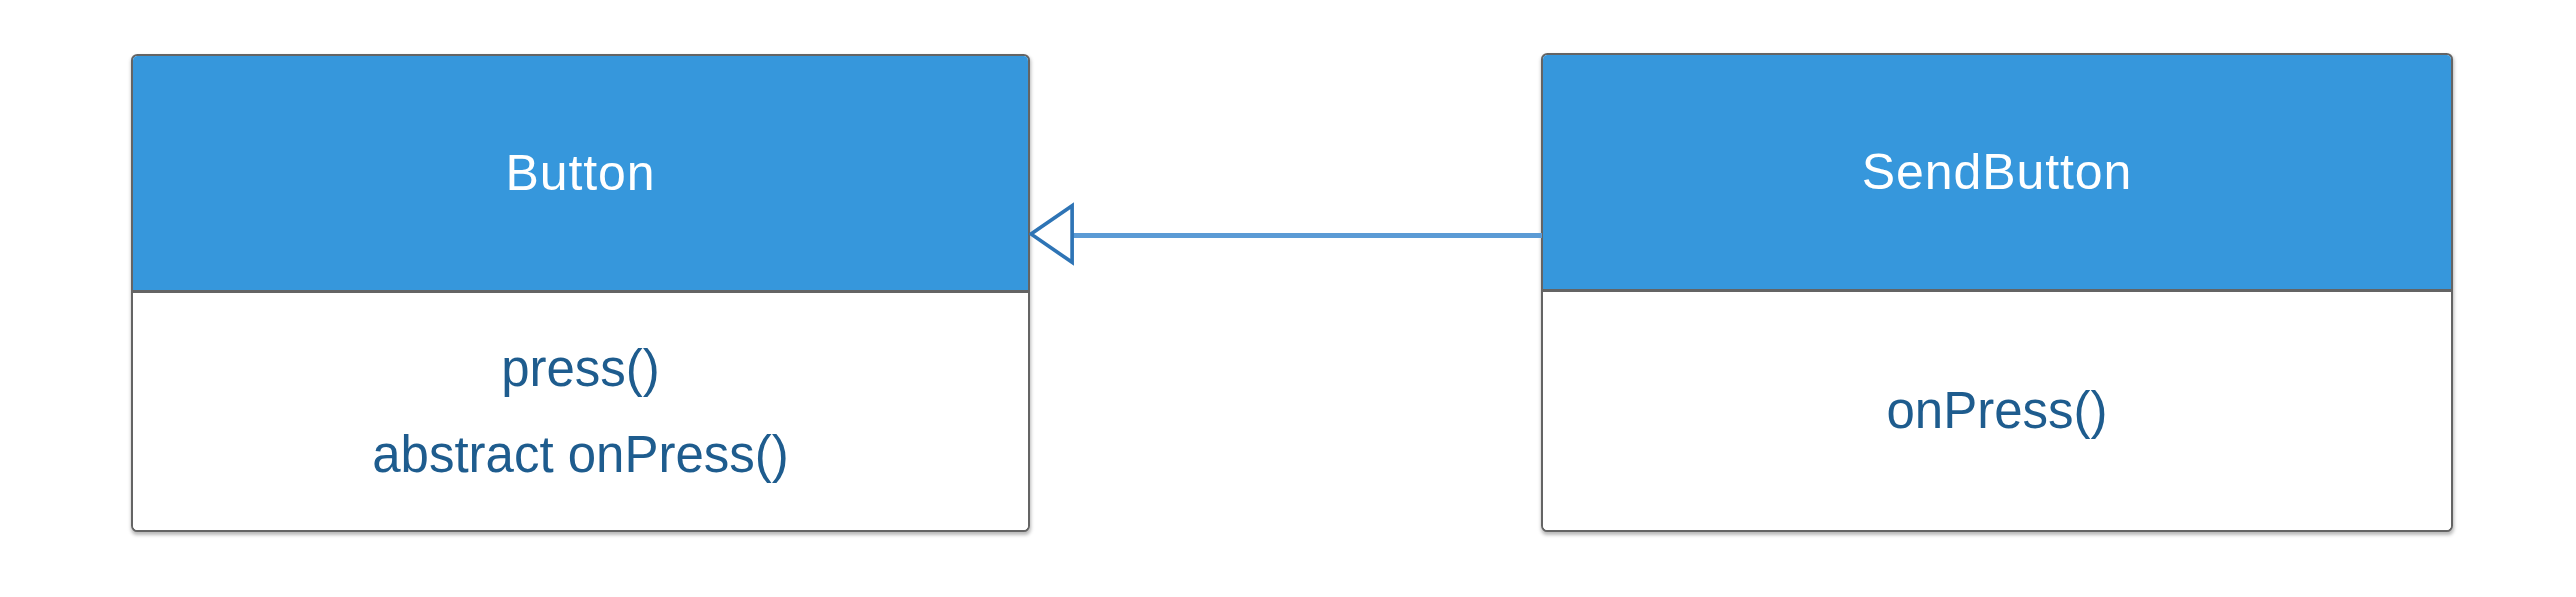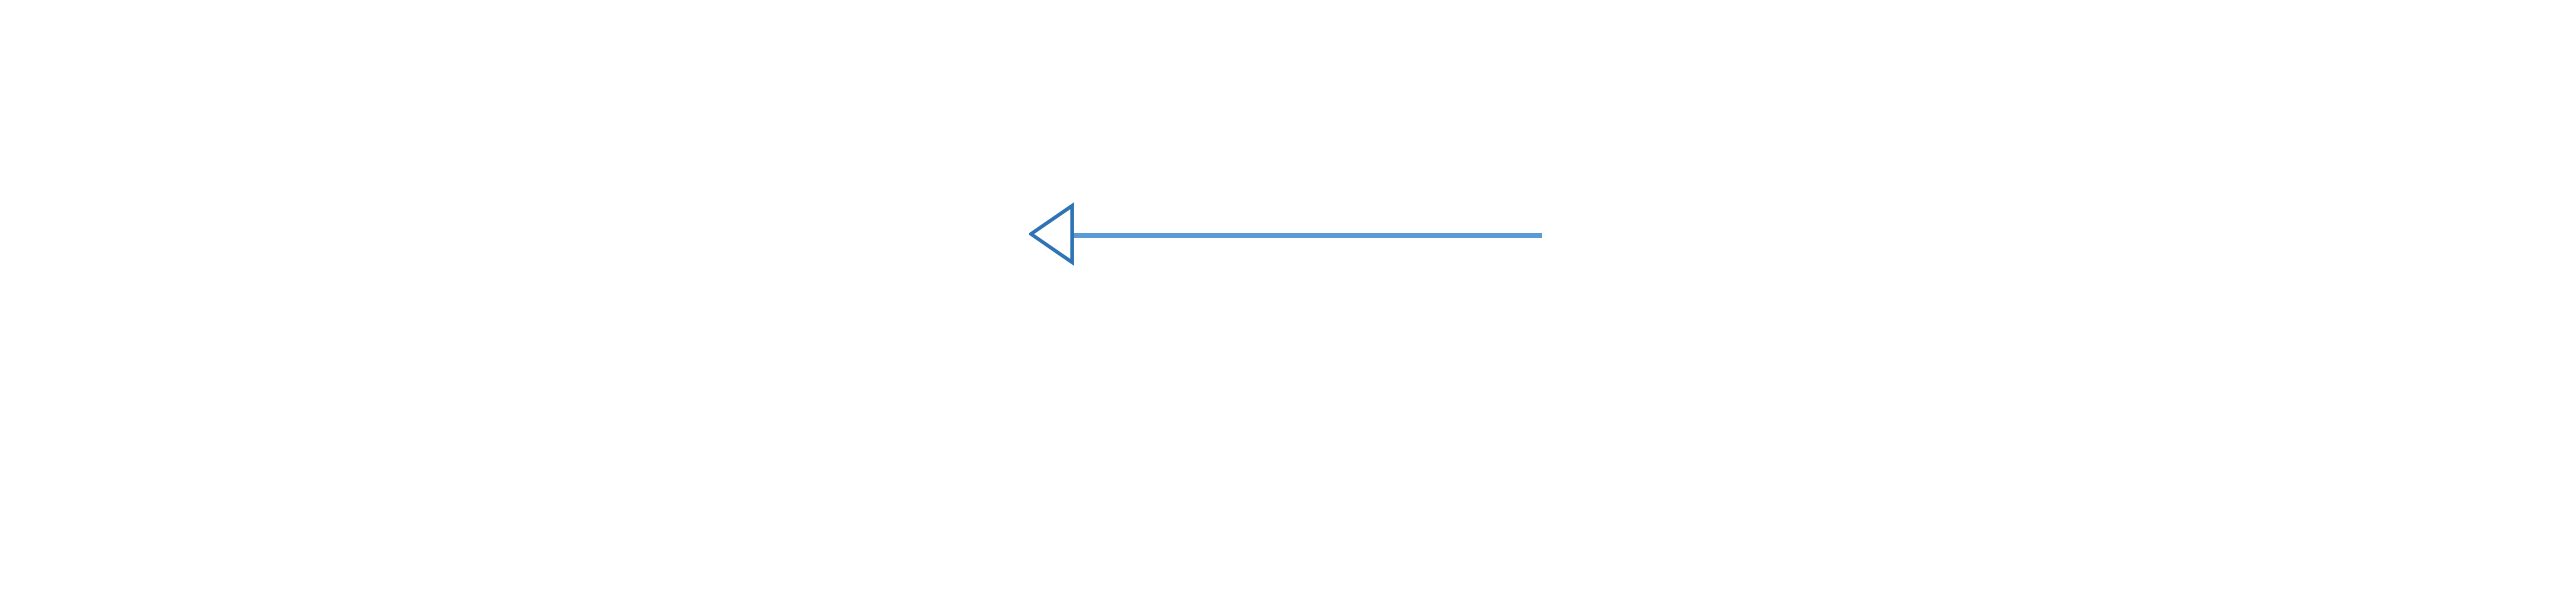--- a/index.html
+++ b/index.html
@@ -56,21 +56,38 @@
     position:absolute;
     left:1029px;top:202px;
     width:46px;height:64px;
   }
 </style>
 </head>
 <body>
 
 <div class="canvas">
 
+  <div class="class-box button">
+    <div class="class-header">
+      <span>Button</span>
+    </div>
+    <div class="class-methods">
+      <div>press()</div>
+      <div>abstract onPress()</div>
+    </div>
+  </div>
 
+  <div class="class-box sendbutton">
+    <div class="class-header">
+      <span>SendButton</span>
+    </div>
+    <div class="class-methods">
+      <div>onPress()</div>
+    </div>
+  </div>
 
   <div class="connector-line"></div>
   <svg class="arrowhead" viewBox="0 0 50 70">
     <polygon points="2,35 47,4 47,66" fill="#ffffff" stroke="var(--triangle-blue)" stroke-width="4" stroke-linejoin="miter"></polygon>
   </svg>
 
 </div>
 
 
 </body></html>

